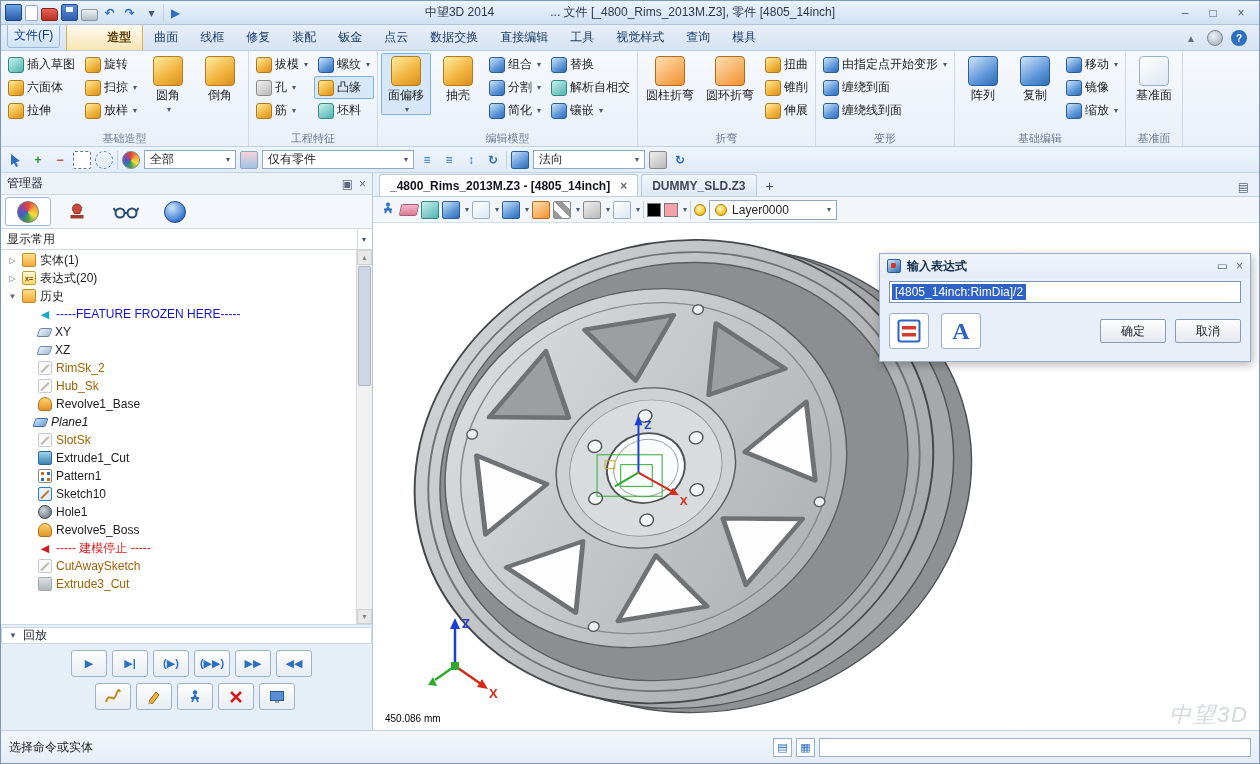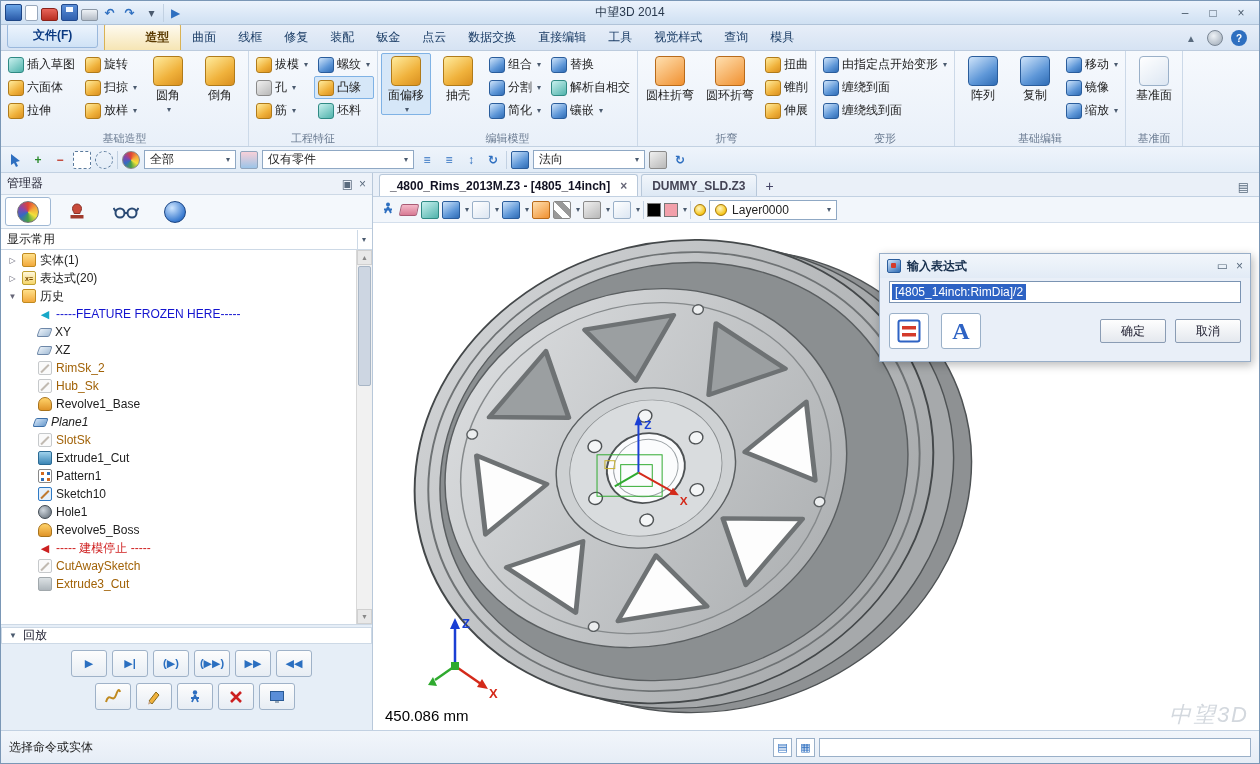--- a/index.html
+++ b/index.html
@@ -18,21 +18,21 @@
   .qi.folder{background:linear-gradient(#e8655a,#b82e22);border:1px solid #8a221a;border-radius:2px 4px 2px 2px;height:13px;margin-top:3px;}
   .qi.save{background:linear-gradient(#5a8ed8,#2f5fae);border:1px solid #234a8c;position:relative;}
   .qi.save::after{content:"";position:absolute;top:2px;left:4px;right:4px;height:5px;background:#f4f8ff;}
   .qi.printer{background:linear-gradient(#eef2f6,#b4bcc6);border:1px solid #8a96a4;height:12px;margin-top:4px;}
   .title{position:absolute;left:0;right:0;top:0;bottom:0;display:flex;align-items:center;justify-content:center;gap:56px;color:#2a3a4e;pointer-events:none;}
   .wcs{margin-left:auto;display:flex;z-index:2;}
   .wc{width:28px;height:18px;display:flex;align-items:center;justify-content:center;color:#4a5a6c;font-size:12px;}
 
   
   .menubar{height:26px;flex:none;background:linear-gradient(#e7eef8,#d6e3f3);border-bottom:1px solid #bccbdd;display:flex;align-items:flex-end;padding:0 4px;}
-  .filetab{margin:2px 6px 2px 2px;padding:3px 25px;background:linear-gradient(#eef5fd,#cfe2f6);border:1px solid #9ab8dc;border-radius:3px;color:#0b3a82;font-weight:bold;}
+  .filetab{margin:2px 6px 2px 2px;padding:3px 6px;background:linear-gradient(#eef5fd,#cfe2f6);border:1px solid #9ab8dc;border-radius:3px;color:#0b3a82;font-weight:normal;}
   .mtabs{display:flex;align-items:flex-end;height:100%;}
   .tab{padding:5px 11px 4px;color:#1b3d66;white-space:nowrap;}
   .tab.active{background:linear-gradient(#fefbf2,#f6e5b4);border:1px solid #d9b254;border-bottom:none;border-radius:3px 3px 0 0;color:#5a3a00;font-weight:bold;padding-left:40px;}
   .mright{margin-left:auto;display:flex;align-items:center;gap:8px;padding:0 8px 4px 0;color:#5a6b7e;}
   .mri{width:16px;height:16px;display:flex;align-items:center;justify-content:center;font-size:10px;}
   .mri.gear{background:radial-gradient(circle at 40% 35%,#eef2f6,#9aa6b4);border-radius:50%;border:1px solid #7a8694;}
   .mri.helpc{background:#2e6fc0;color:#fff;border-radius:50%;font-weight:bold;}
 
   
   .ribbon{height:96px;flex:none;background:linear-gradient(#f6f9fd,#e9f0f9);border-bottom:1px solid #c2d1e2;display:flex;overflow:hidden;}
@@ -125,21 +125,21 @@
   .cti.er{background:linear-gradient(#f4b8c8,#d87a94);border:1px solid #a85a74;transform:skewX(-12deg);height:12px;}
   .cti.chk{background:linear-gradient(45deg,#999 25%,#fff 25% 50%,#999 50% 75%,#fff 75%);border:1px solid #888;}
   .swatch{width:14px;height:14px;border:1px solid #777;flex:none;}
   .bulb{width:12px;height:12px;border-radius:50%;background:radial-gradient(circle at 40% 35%,#fff6c8,#f5c518 70%,#c89010);border:1px solid #a87808;flex:none;}
   .layer-select{height:20px;border:1px solid #8fa8c4;background:#fff;display:flex;align-items:center;gap:5px;padding:0 5px;width:128px;}
   .layer-select .dd{margin-left:auto;}
   .canvas-content{position:relative;flex:1;background:#fff;overflow:hidden;min-height:0;}
   .wheel,.triad{position:absolute;}
   .wheel{left:0;top:0;width:100%;height:100%;}
   .triad{left:42px;bottom:30px;}
-  .measure{position:absolute;left:12px;bottom:6px;font-size:15px;color:#000;}
+  .measure{position:absolute;left:12px;bottom:6px;font-size:10px;color:#000;}
   .watermark{position:absolute;right:10px;bottom:0;font-size:22px;color:#d3d8de;font-style:italic;letter-spacing:2px;}
 
   
   .dialog{position:absolute;right:8px;top:30px;width:372px;background:#e9eff8;border:1px solid #98aec8;box-shadow:2px 3px 9px rgba(0,0,0,.28);}
   .dlg-title{height:24px;display:flex;align-items:center;gap:6px;padding:0 7px;background:linear-gradient(#f2f6fb,#e2ebf6);}
   .dlg-ic{width:14px;height:14px;border-radius:2px;background:linear-gradient(145deg,#cfe4fa,#2f6cb5);border:1px solid #2a5d9c;position:relative;}
   .dlg-ic::after{content:"";position:absolute;left:3px;top:3px;width:5px;height:5px;background:#d43a2a;border-radius:1px;}
   .dlg-text{font-weight:bold;color:#18304e;}
   .dlg-title .sp{margin-left:auto;display:flex;gap:8px;color:#5a6b7e;}
   .dlg-input{height:22px;margin:3px 9px 0;background:#fff;border:1px solid #7a93b2;display:flex;align-items:center;padding:0 2px;overflow:hidden;}
@@ -169,20 +169,21 @@
       <span class="qi save"></span>
       <span class="qi printer"></span>
       <span class="qi glyph">↶</span>
       <span class="qi glyph">↷</span>
       <span class="qi dd">▾</span>
       <span class="vsep"></span>
       <span class="qi glyph">▶</span>
     </div>
     <div class="title">
       <span>中望3D 2014</span>
+      <span>... 文件 [_4800_Rims_2013M.Z3], 零件 [4805_14inch]</span>
     </div>
     <div class="wcs">
       <span class="wc">–</span>
       <span class="wc">□</span>
       <span class="wc">×</span>
     </div>
   </div>
 
   <div class="menubar">
     <div class="filetab">文件(F)</div>

